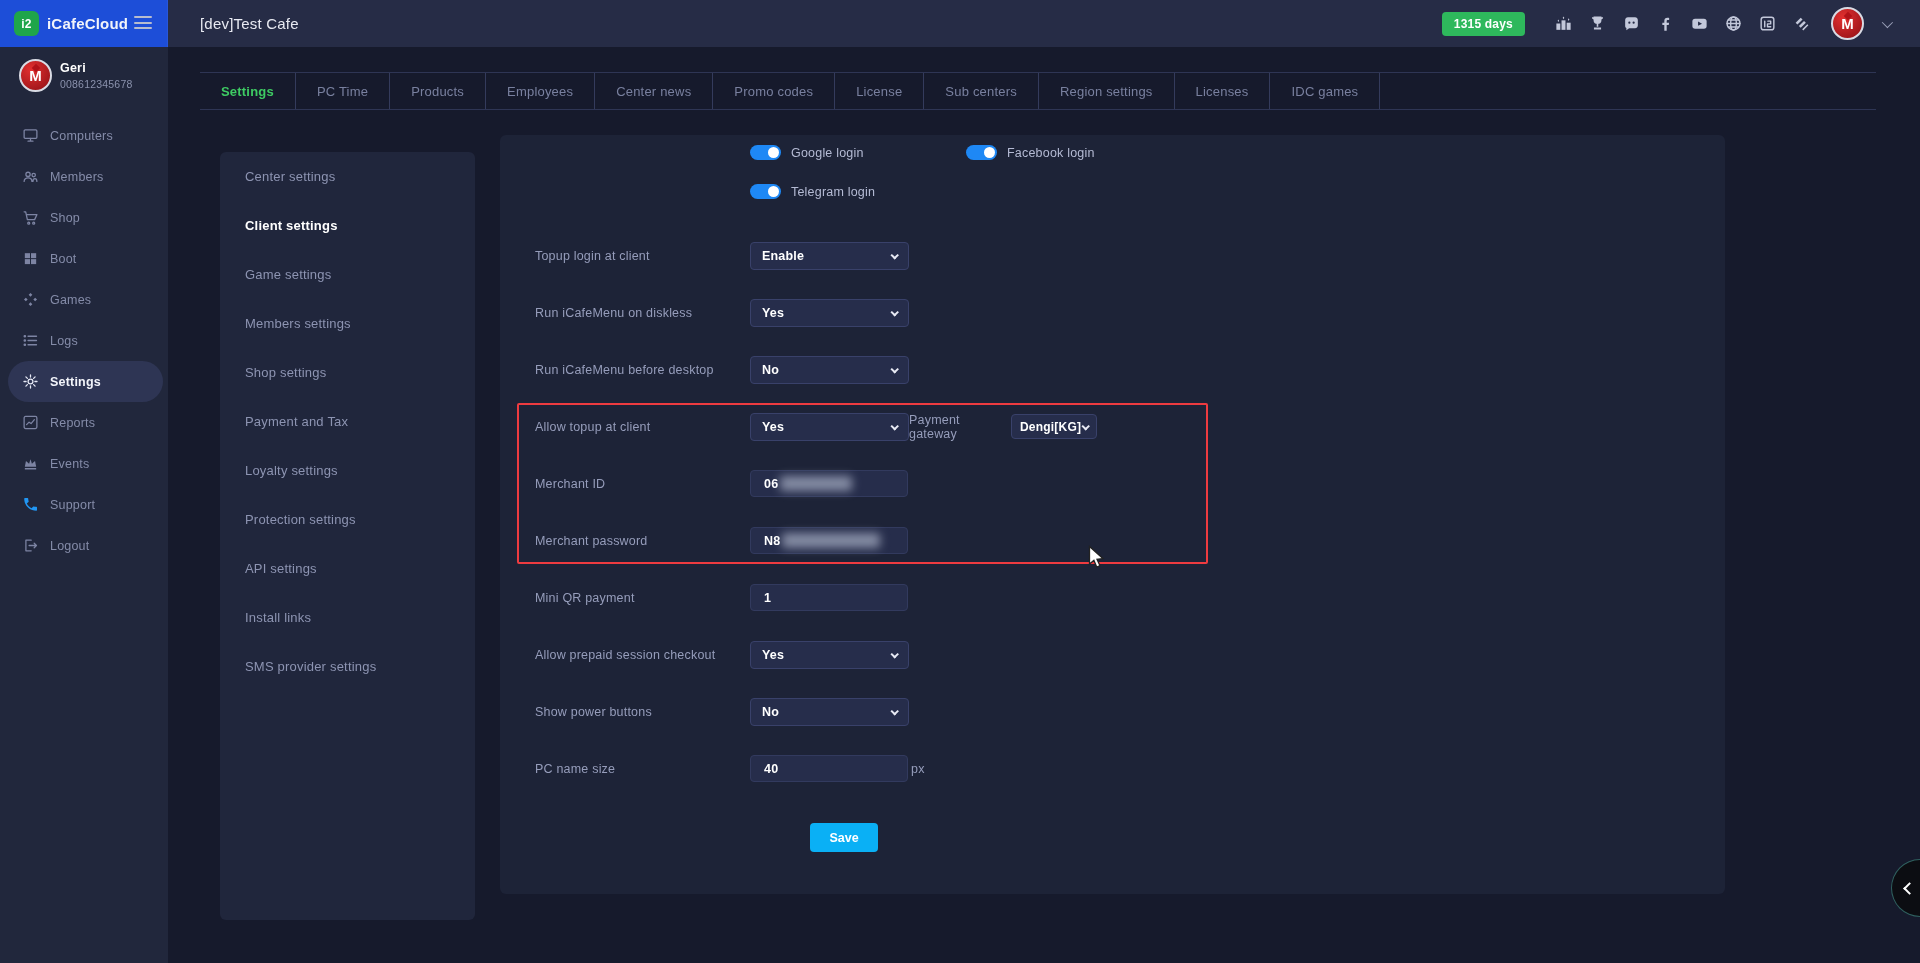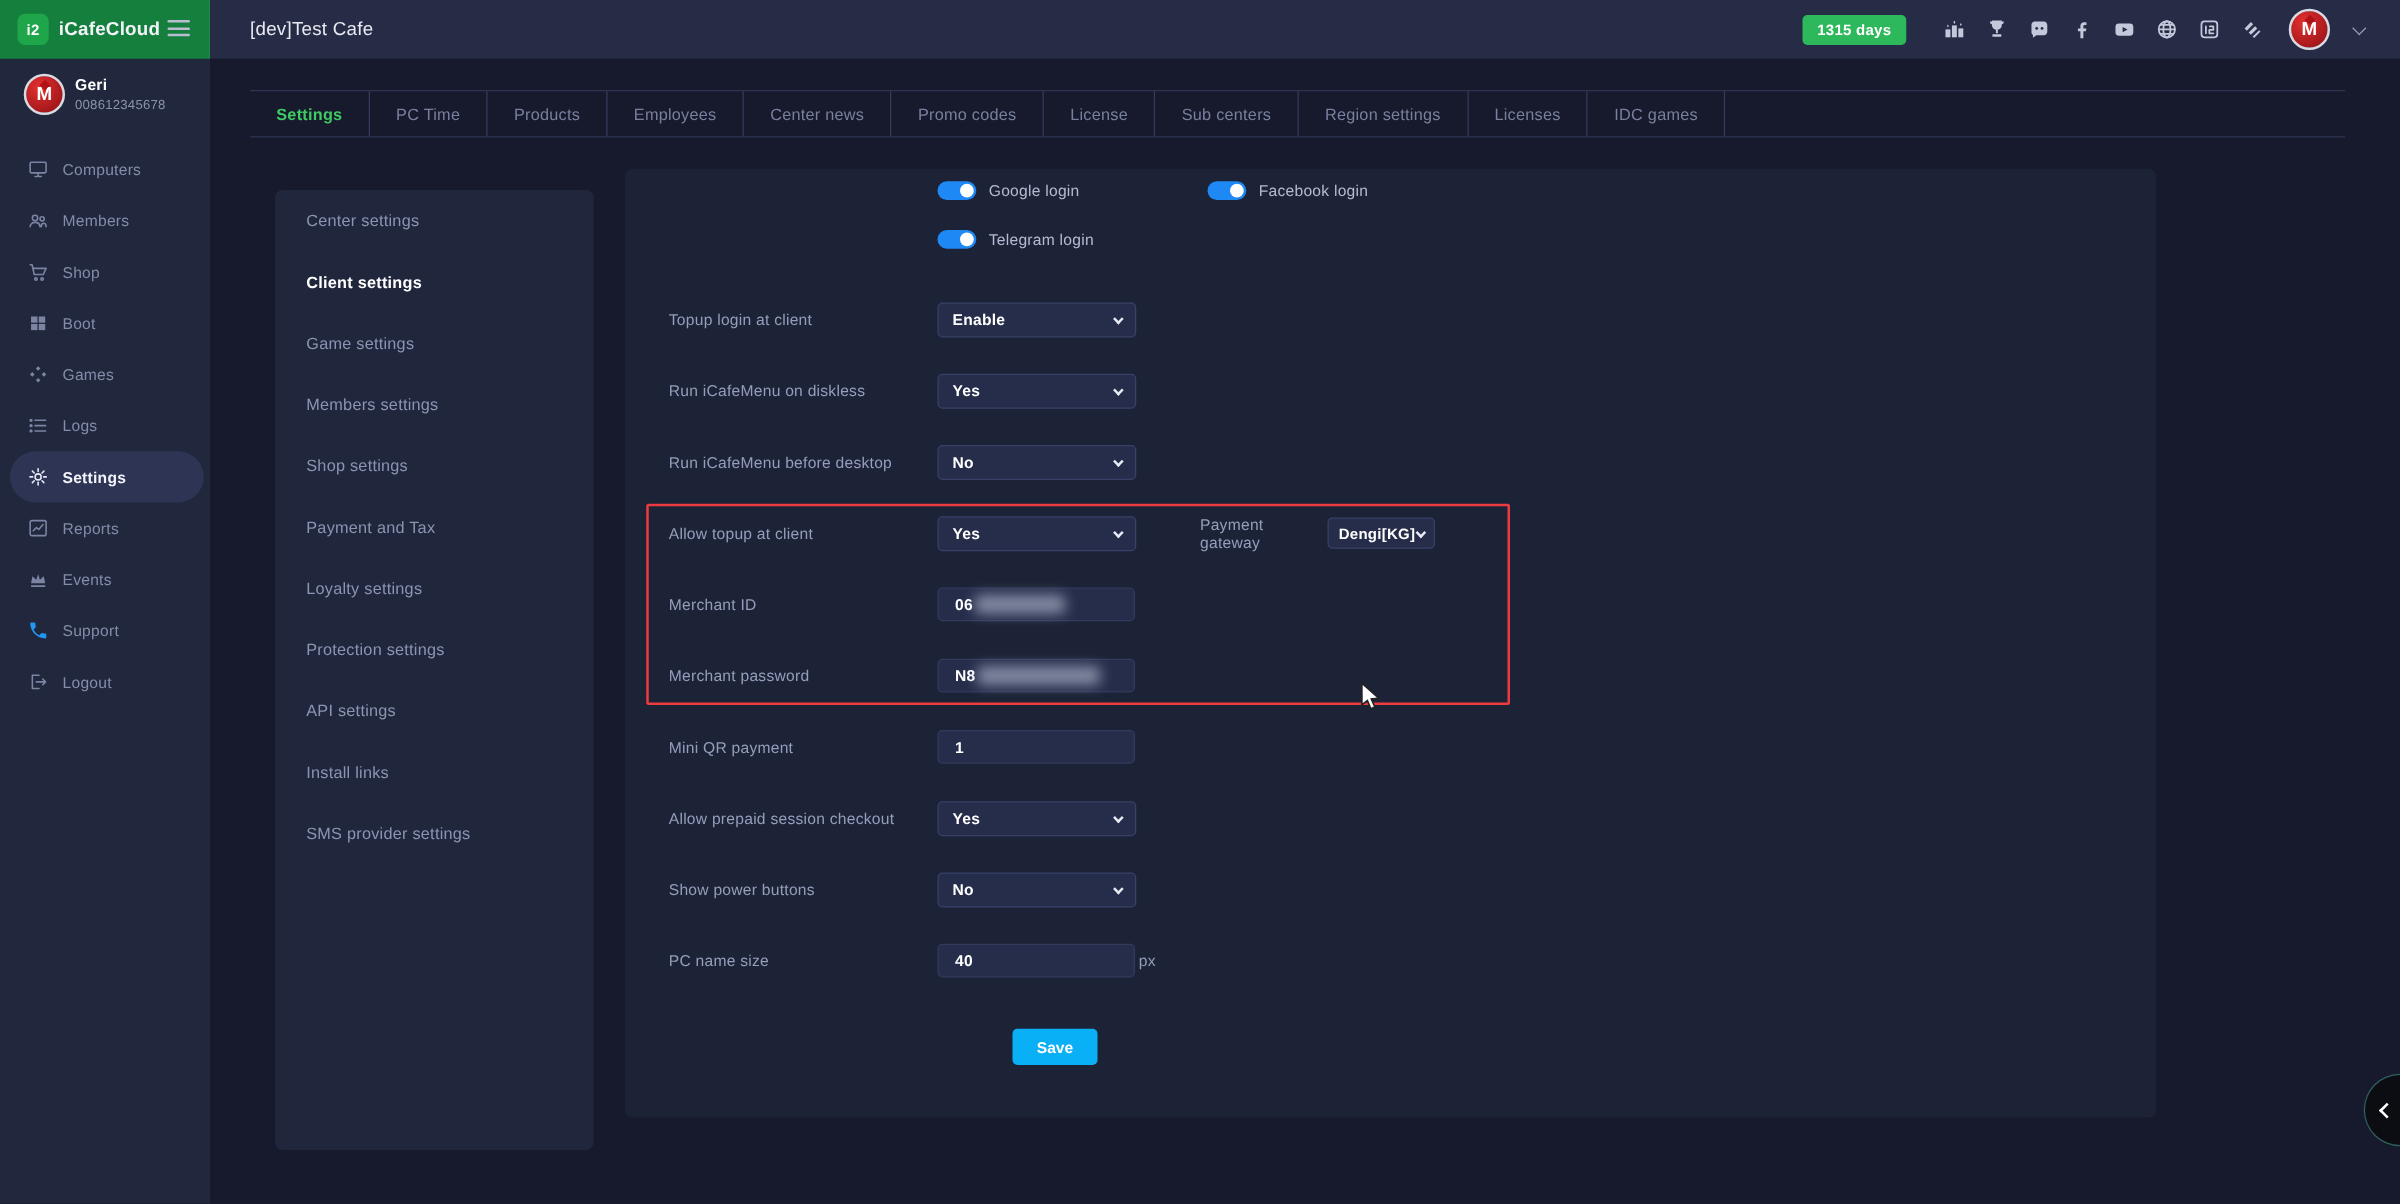--- a/index.html
+++ b/index.html
@@ -1,21 +1,21 @@
 <!DOCTYPE html>
 <html><head>
 <meta charset="utf-8">
 <style>
   * { margin:0; padding:0; box-sizing:border-box; }
   html,body { width:1920px; height:963px; overflow:hidden; }
   body { font-family:"Liberation Sans","DejaVu Sans",sans-serif; background:#161a2c; color:#cfd3e4; position:relative; letter-spacing:.2px; }
 
   
   .topbar { position:absolute; left:0; top:0; width:1920px; height:47px; background:#262c46; z-index:5; }
-  .logo-zone { position:absolute; left:0; top:0; width:168px; height:47px; background:#15803d; display:flex; align-items:center; padding-left:14px; border-right:1px solid rgba(255,255,255,.05); }
+  .logo-zone { position:absolute; left:0; top:0; width:168px; height:47px; background:#1d4ed8; display:flex; align-items:center; padding-left:14px; border-right:1px solid rgba(255,255,255,.05); }
   .logo-mark { width:25px; height:25px; border-radius:6px; background:#1fa54a; color:#fff; font-weight:bold; font-size:12px; display:flex; align-items:center; justify-content:center; }
   .logo-text { color:#f2f4fa; font-size:15px; font-weight:bold; margin-left:8px; }
   .hamburger { position:absolute; left:134px; top:16px; width:18px; cursor:pointer; }
   .hamburger span { display:block; height:2px; background:#b7bccf; margin-bottom:3.5px; border-radius:1px; }
   .cafe-name { position:absolute; left:200px; top:0; height:47px; display:flex; align-items:center; color:#e8eaf2; font-size:15px; }
   .header-right { position:absolute; right:30px; top:0; height:47px; display:flex; align-items:center; gap:14px; }
   .days-badge { background:#2eb85c; color:#fff; font-size:12px; font-weight:bold; border-radius:4px; padding:5px 12px; margin-right:14px; }
   .hicon { width:20px; height:20px; display:flex; align-items:center; justify-content:center; color:#c3c8da; }
   .hicon svg { width:19px; height:19px; }
   .avatar { width:33px; height:33px; border-radius:50%; background:radial-gradient(circle at 35% 30%, #e23030, #8f0f14); border:2px solid #d9dbe4; color:#fff; font-weight:bold; font-size:15px; display:flex; align-items:center; justify-content:center; position:relative; margin-left:6px; }
@@ -56,21 +56,21 @@
 
   
   .rows { margin-top:4px; }
   .form-row { height:57px; display:flex; align-items:center; padding-left:35px; }
   .row-label { width:215px; font-size:12.5px; color:#969dbb; }
   .sel { width:159px; height:28px; background:#262d4b; border:1px solid #39416a; border-radius:4px; display:flex; align-items:center; justify-content:space-between; padding:0 11px; cursor:pointer; }
   .sel .sel-value { color:#fff; font-size:12.5px; font-weight:bold; }
   .chev { width:6px; height:6px; border-right:2px solid #e8eaf4; border-bottom:2px solid #e8eaf4; transform:rotate(45deg) translateY(-1px); }
   .sel.small { width:86px; height:25px; padding:0 8px; }
   .sel.small .sel-value { font-size:12px; }
-  .pg-label { margin-left:51px; width:102px; font-size:12.5px; color:#969dbb; }
+  .pg-label { width:102px; font-size:12.5px; color:#969dbb; }
   .inp { width:158px; height:27px; background:#262d4b; border:1px solid #323a5e; border-radius:4px; display:flex; align-items:center; padding:0 13px; position:relative; cursor:text; }
   .inp .inp-value { color:#fff; font-size:12.5px; font-weight:bold; white-space:nowrap; }
   .redact { height:15px; border-radius:3px; background:rgba(210,216,235,.55); filter:blur(5px); margin-left:2px; flex:none; }
   .suffix { margin-left:3px; font-size:12.5px; color:#969dbb; }
 
   .red-box { position:absolute; left:17px; top:268px; width:691px; height:161px; border:2px solid #ee3b40; border-radius:2px; pointer-events:none; z-index:3; }
 
   .save-row { margin-top:26px; padding-left:310px; }
   .save-btn { width:68px; height:29px; background:#0ab0f5; color:#fff; border:none; border-radius:4px; font-size:12.5px; font-weight:bold; font-family:inherit; cursor:pointer; }
 

